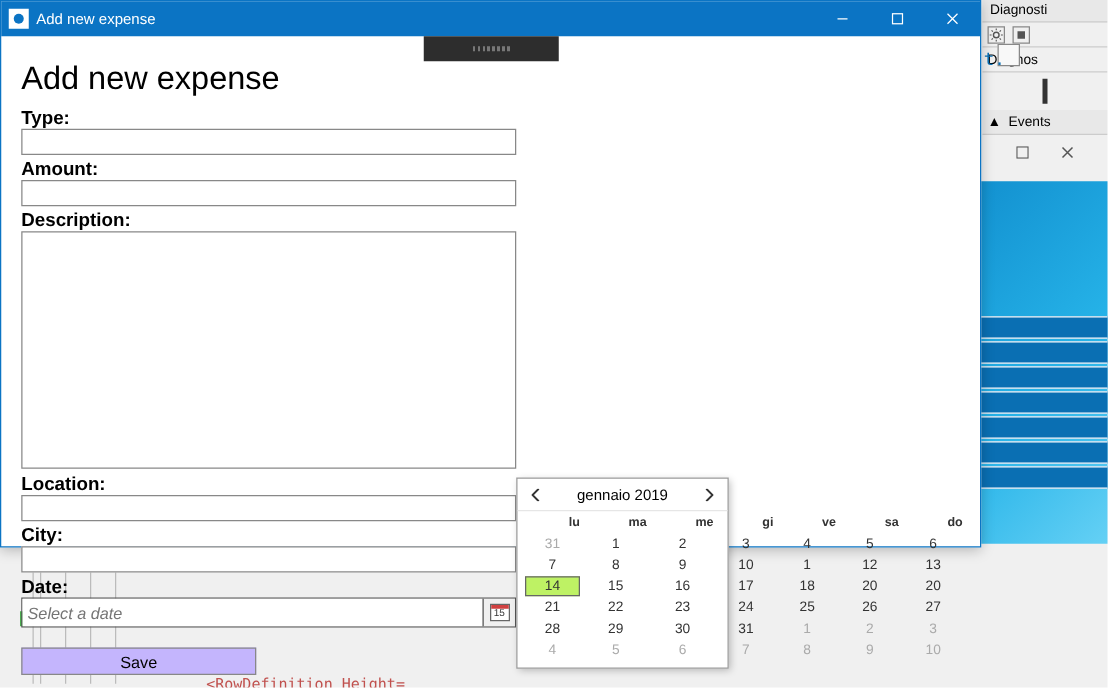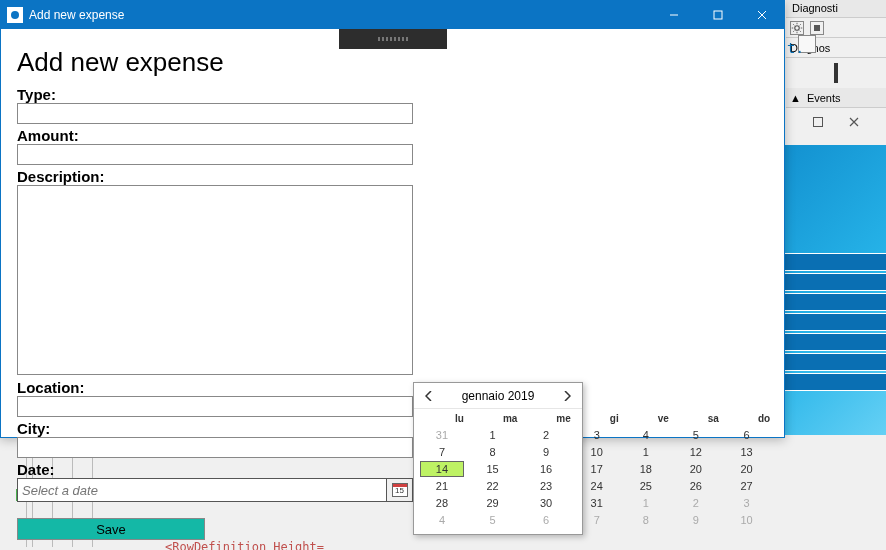--- a/index.html
+++ b/index.html
@@ -241,21 +241,21 @@
     position:absolute;
     left:0;top:2px;width:100%;
     text-align:center;
     font-size:8px;
     color:#333;
   }
   .save-btn {
     margin-top: 14px;
     width: 188px;
     height: 22px;
-    background:#14b8a6;
+    background:#c4b5fd;
     border:1px solid #888;
     font-size:13px;
   }
   .form-stack > .form-row { margin-bottom: 2px; }
   .form-stack > .form-row.tight { margin-bottom: 1px; }
   
   .calendar {
     position:absolute;
     left: 413px;
     top: 382px;

